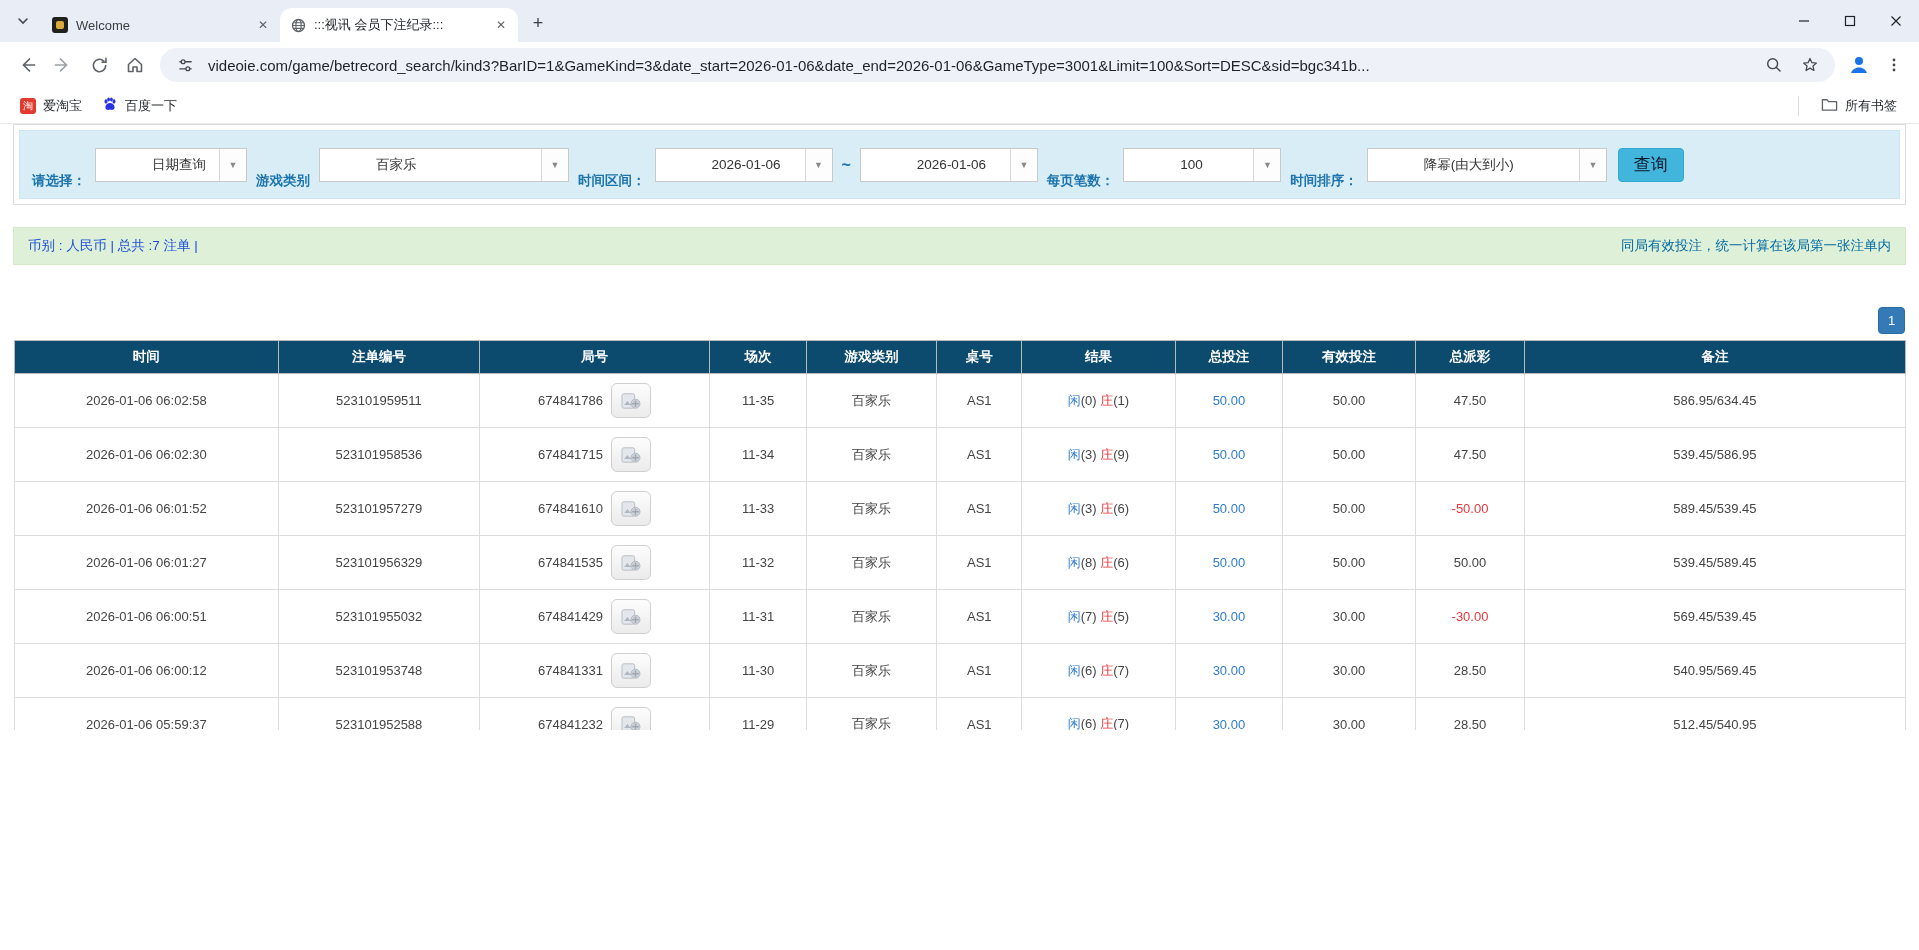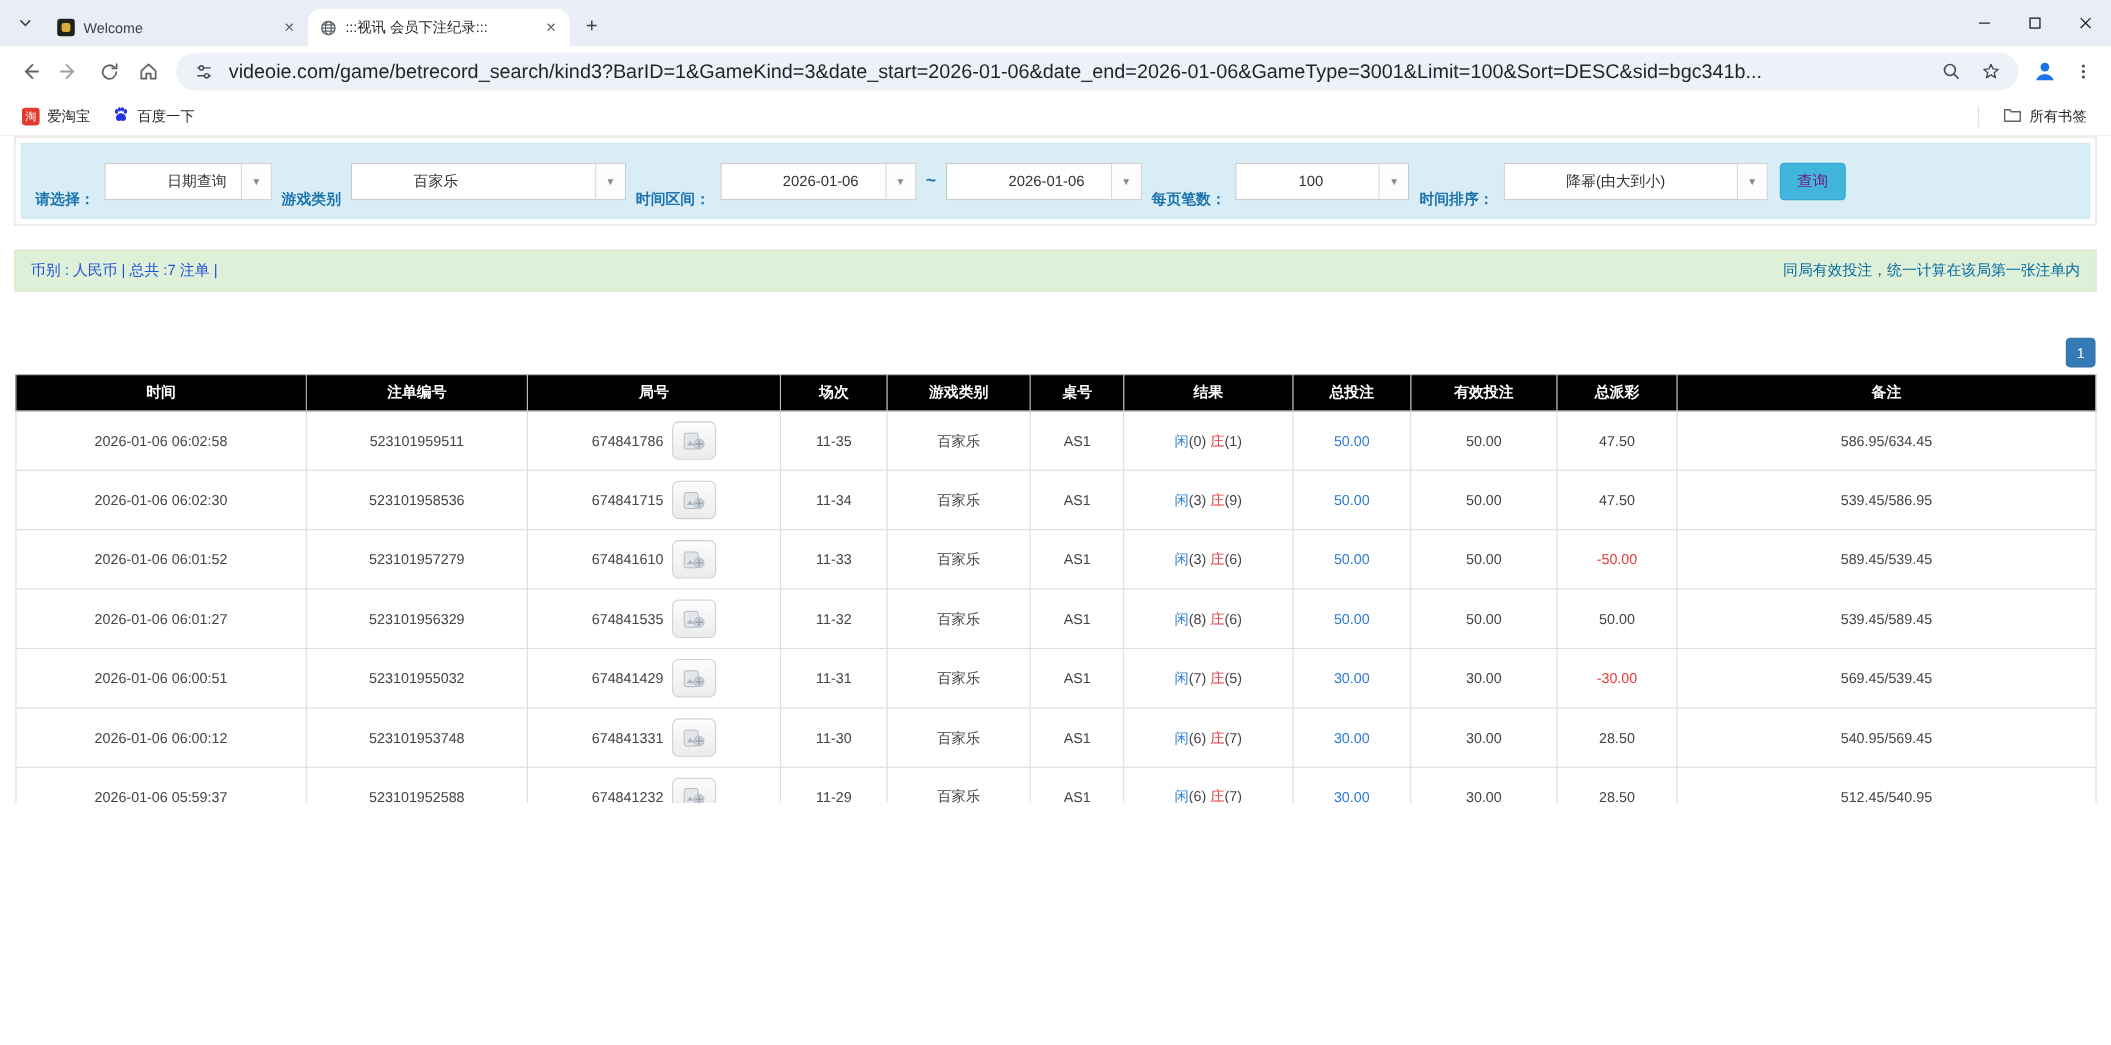--- a/index.html
+++ b/index.html
@@ -25,21 +25,21 @@
   .win-controls { position:absolute; right:0; top:0; height:42px; display:flex; align-items:center; }
   .win-btn { width:46px; height:42px; border:none; background:transparent; color:#1f2328; display:flex;
              align-items:center; justify-content:center; cursor:pointer; }
 
   
   .toolbar { height:46px; background:#fff; display:flex; align-items:center; padding:0 8px 0 10px; gap:2px; }
   .nav-btn { width:34px; height:34px; border:none; background:transparent; border-radius:50%; display:flex;
              align-items:center; justify-content:center; cursor:pointer; }
   .omnibox { flex:1; height:34px; margin:0 6px; background:#eef1f8; border-radius:17px; display:flex;
              align-items:center; padding:0 12px; gap:10px; min-width:0; }
-  .omni-url { flex:1; font-size:18px; color:#1f2328; white-space:nowrap; overflow:hidden; }
+  .omni-url { flex:1; font-size:15px; color:#1f2328; white-space:nowrap; overflow:hidden; }
   .omni-icon-btn { border:none; background:transparent; display:flex; align-items:center; justify-content:center;
                    width:26px; height:26px; cursor:pointer; flex:0 0 auto; }
   .avatar-btn { width:32px; height:32px; border:none; background:transparent; display:flex; align-items:center;
                 justify-content:center; cursor:pointer; }
 
   
   .bookmarks { height:36px; background:#fff; border-bottom:1px solid #e6e8ec; display:flex; align-items:center;
                padding:0 14px 0 12px; gap:4px; }
   .bm-item { display:flex; align-items:center; gap:7px; padding:4px 8px; border-radius:8px; font-size:13px;
              color:#1f2328; cursor:pointer; }
@@ -56,36 +56,36 @@
   .filter-bar { background:#d9edf7; border:1px solid #cde6f2; display:flex; align-items:center; padding:8px 12px; gap:9px; }
   .f-label { color:#1c74ad; font-weight:bold; font-size:13.5px; white-space:nowrap;margin-top:33px; }
   .sel { background:#fff; border:1px solid #c9c9c9; height:34px; display:flex; align-items:stretch;
          font-size:13.5px; color:#333; cursor:pointer; }
   .sel .val { flex:1; display:flex; align-items:center; padding:0 10px; white-space:nowrap; overflow:hidden;margin-left:46px; }
   .sel .arrow { width:27px; border-left:1px solid #d8d8d8; display:flex; align-items:center; justify-content:center;
                 color:#8a8a8a; font-size:9px; background:#fdfdfd; }
   .w-type{width:152px} .w-game{width:250px} .w-date{width:178px} .w-per{width:158px} .w-sort{width:240px}
   .tilde { color:#1c74ad; font-weight:bold; }
   .search-btn { height:34px; padding:0 15px; background:#41b5dc; border:1px solid #35a8cf; border-radius:4px;
-                color:#701a75; font-size:14px; cursor:pointer; margin-left:2px; }
+                color:#0f172a; font-size:17px; cursor:pointer; margin-left:2px; }
 
   .status-bar { margin-top:22px; background:#dff0d8; border:1px solid #d6e9c6; height:38px; display:flex;
                 align-items:center; justify-content:space-between; padding:0 14px; }
   .status-text { color:#1d4ed8; font-size:13.5px; }
   .status-notice { color:#0369a1; font-size:13.5px; }
 
   .pg-row { display:flex; justify-content:flex-end; }
   .pg-top { margin:42px 1px 6px 0; }
   .pg-bottom { margin:8px 1px 0 0; }
   .pg-btn { min-width:27px; height:27px; background:#337ab7; border:1px solid #2e6da4; border-radius:4px; color:#fff;
             font-size:13px; display:flex; align-items:center; justify-content:center; cursor:pointer; }
 
   
   table.bets { width:100%; border-collapse:collapse; text-align:center; font-size:13px; color:#444; table-layout:fixed; }
-  table.bets th { background:#000000; color:#fff; font-weight:bold; height:33px; border:1px solid #b9b9b9; font-size:13.5px; }
+  table.bets th { background:#0c4a6e; color:#fff; font-weight:bold; height:33px; border:1px solid #b9b9b9; font-size:13.5px; }
   table.bets td { height:54px; border:1px solid #ddd; background:#fff; }
   td.round-cell .round-inner { display:flex; align-items:center; justify-content:center; gap:8px; }
   .video-btn { width:40px; height:35px; border:1px solid #d0d0d0; border-radius:6px;
                background:linear-gradient(#fdfdfd,#ebebeb); display:inline-flex; align-items:center;
                justify-content:center; cursor:pointer; }
   .rp { color:#2e7bcf; } .rb { color:#e4393c; }
   a.bet-link { color:#2e7bcf; text-decoration:none; cursor:pointer; }
   td.neg { color:#e4393c; }
   tr.sum-row td { background:#9c9c9c; color:#fff; height:38px; border:2px solid #fbfbfb; font-size:13px; }
 </style>

